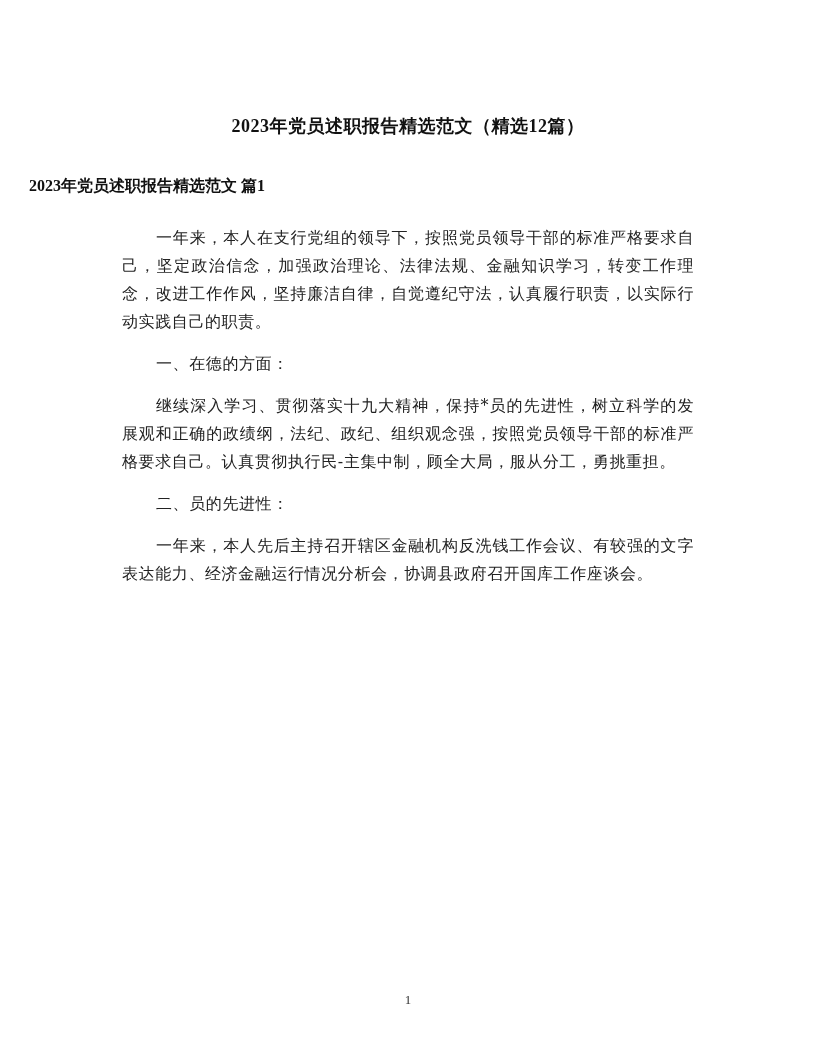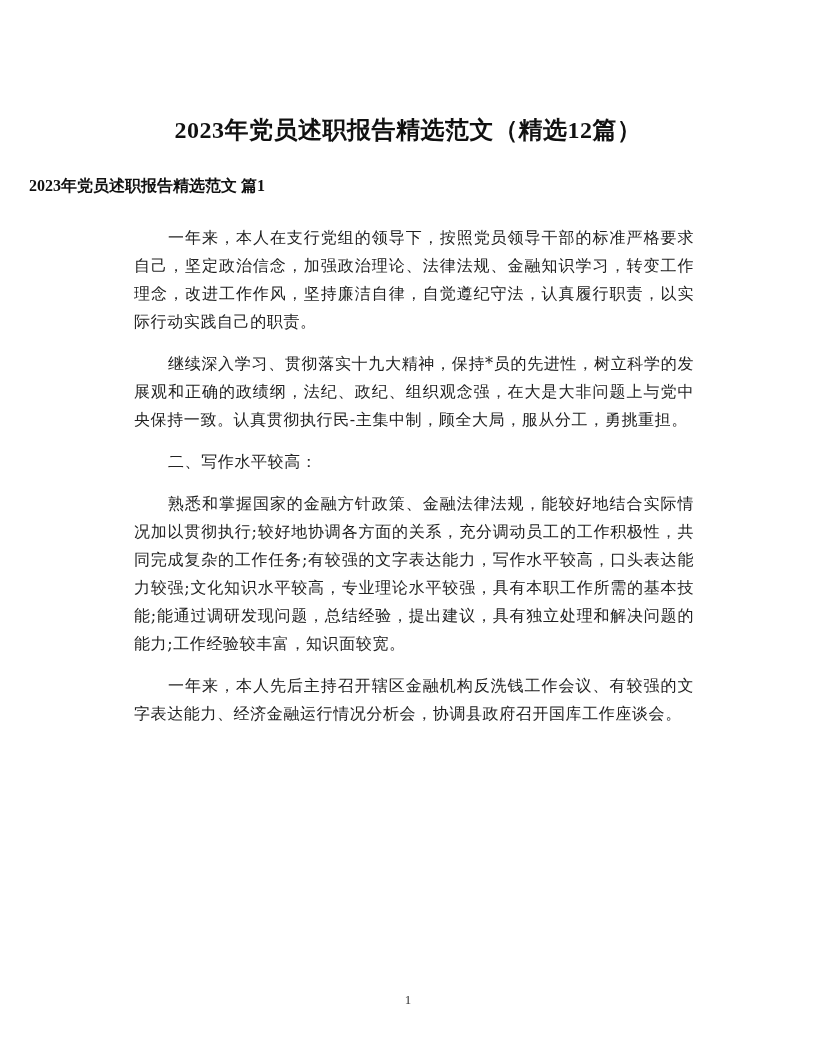--- a/index.html
+++ b/index.html
@@ -1,31 +1,31 @@
 <!DOCTYPE html>
 <html><head>
 <meta charset="utf-8">
 <style>
   html, body { margin: 0; padding: 0; background: #ffffff; }
   body { width: 816px; height: 1056px; position: relative; overflow: hidden; font-family: "DejaVu Serif", "Liberation Serif", serif; color: #1a1a1a; }
   .page { position: absolute; left: 0; top: 0; width: 816px; height: 1056px; background: #fff; }
-  .title { position: absolute; top: 114px; left: 0; width: 816px; text-align: center; font-family: "Liberation Serif", "DejaVu Serif", serif; font-weight: bold; font-size: 24px; letter-spacing: 0.5px; color: #111; }
+  .title { position: absolute; top: 114px; left: 0; width: 816px; text-align: center; font-family: "Liberation Serif", "DejaVu Serif", serif; font-weight: bold; font-size: 18px; letter-spacing: 0.5px; color: #111; }
   .subtitle { position: absolute; top: 176px; left: 0; width: 816px; text-align: left; font-family: "Liberation Serif", "DejaVu Serif", serif; font-weight: bold; font-size: 16px; color: #111; margin-left: 29px; }
   .body { position: absolute; top: 224px; left: 122px; width: 572px; }
-  .para { margin: 0 0 14px 12px; font-size: 16px; line-height: 28px; text-indent: 34px; text-align: justify; text-justify: inter-character; letter-spacing: 0.6px; color: #222; }
+  .para { margin: 0 0 14px 0; font-size: 16px; line-height: 28px; text-indent: 34px; text-align: justify; text-justify: inter-character; letter-spacing: 0.6px; color: #222; }
   .para.heading { margin-bottom: 14px; }
   .page-number { position: absolute; top: 992px; left: 0; width: 816px; text-align: center; font-family: "Liberation Serif", "DejaVu Serif", serif; font-size: 13px; color: #333; }
 </style>
 </head>
 <body>
 
 <div class="page">
   <div class="title">2023年党员述职报告精选范文（精选12篇）</div>
   <div class="subtitle">2023年党员述职报告精选范文 篇1</div>
   <div class="body">
     <p class="para">一年来，本人在支行党组的领导下，按照党员领导干部的标准严格要求自己，坚定政治信念，加强政治理论、法律法规、金融知识学习，转变工作理念，改进工作作风，坚持廉洁自律，自觉遵纪守法，认真履行职责，以实际行动实践自己的职责。</p>
-    <p class="para">继续深入学习、贯彻落实十九大精神，保持*员的先进性，树立科学的发展观和正确的政绩纲，法纪、政纪、组织观念强，在大是大非问题上与党中央保持一致。认真贯彻执行民-主集中制，顾全大局，服从分工，勇挑重担。</p>
-    <p class="para heading">二、写作水平较高：</p>
-    <p class="para">熟悉和掌握国家的金融方针政策、金融法律法规，能较好地结合实际情况加以贯彻执行;较好地协调各方面的关系，充分调动员工的工作积极性，共同完成复杂的工作任务;有较强的文字表达能力，写作水平较高，口头表达能力较强;文化知识水平较高，专业理论水平较强，具有本职工作所需的基本技能;能通过调研发现问题，总结经验，提出建议，具有独立处理和解决问题的能力;工作经验较丰富，知识面较宽。</p>
+    <p class="para heading">一、在德的方面：</p>
+    <p class="para">继续深入学习、贯彻落实十九大精神，保持*员的先进性，树立科学的发展观和正确的政绩纲，法纪、政纪、组织观念强，按照党员领导干部的标准严格要求自己。认真贯彻执行民-主集中制，顾全大局，服从分工，勇挑重担。</p>
+    <p class="para heading">二、员的先进性：</p>
     <p class="para">一年来，本人先后主持召开辖区金融机构反洗钱工作会议、有较强的文字表达能力、经济金融运行情况分析会，协调县政府召开国库工作座谈会。</p>
   </div>
   <div class="page-number">1</div>
 </div>
 
 </body></html>

